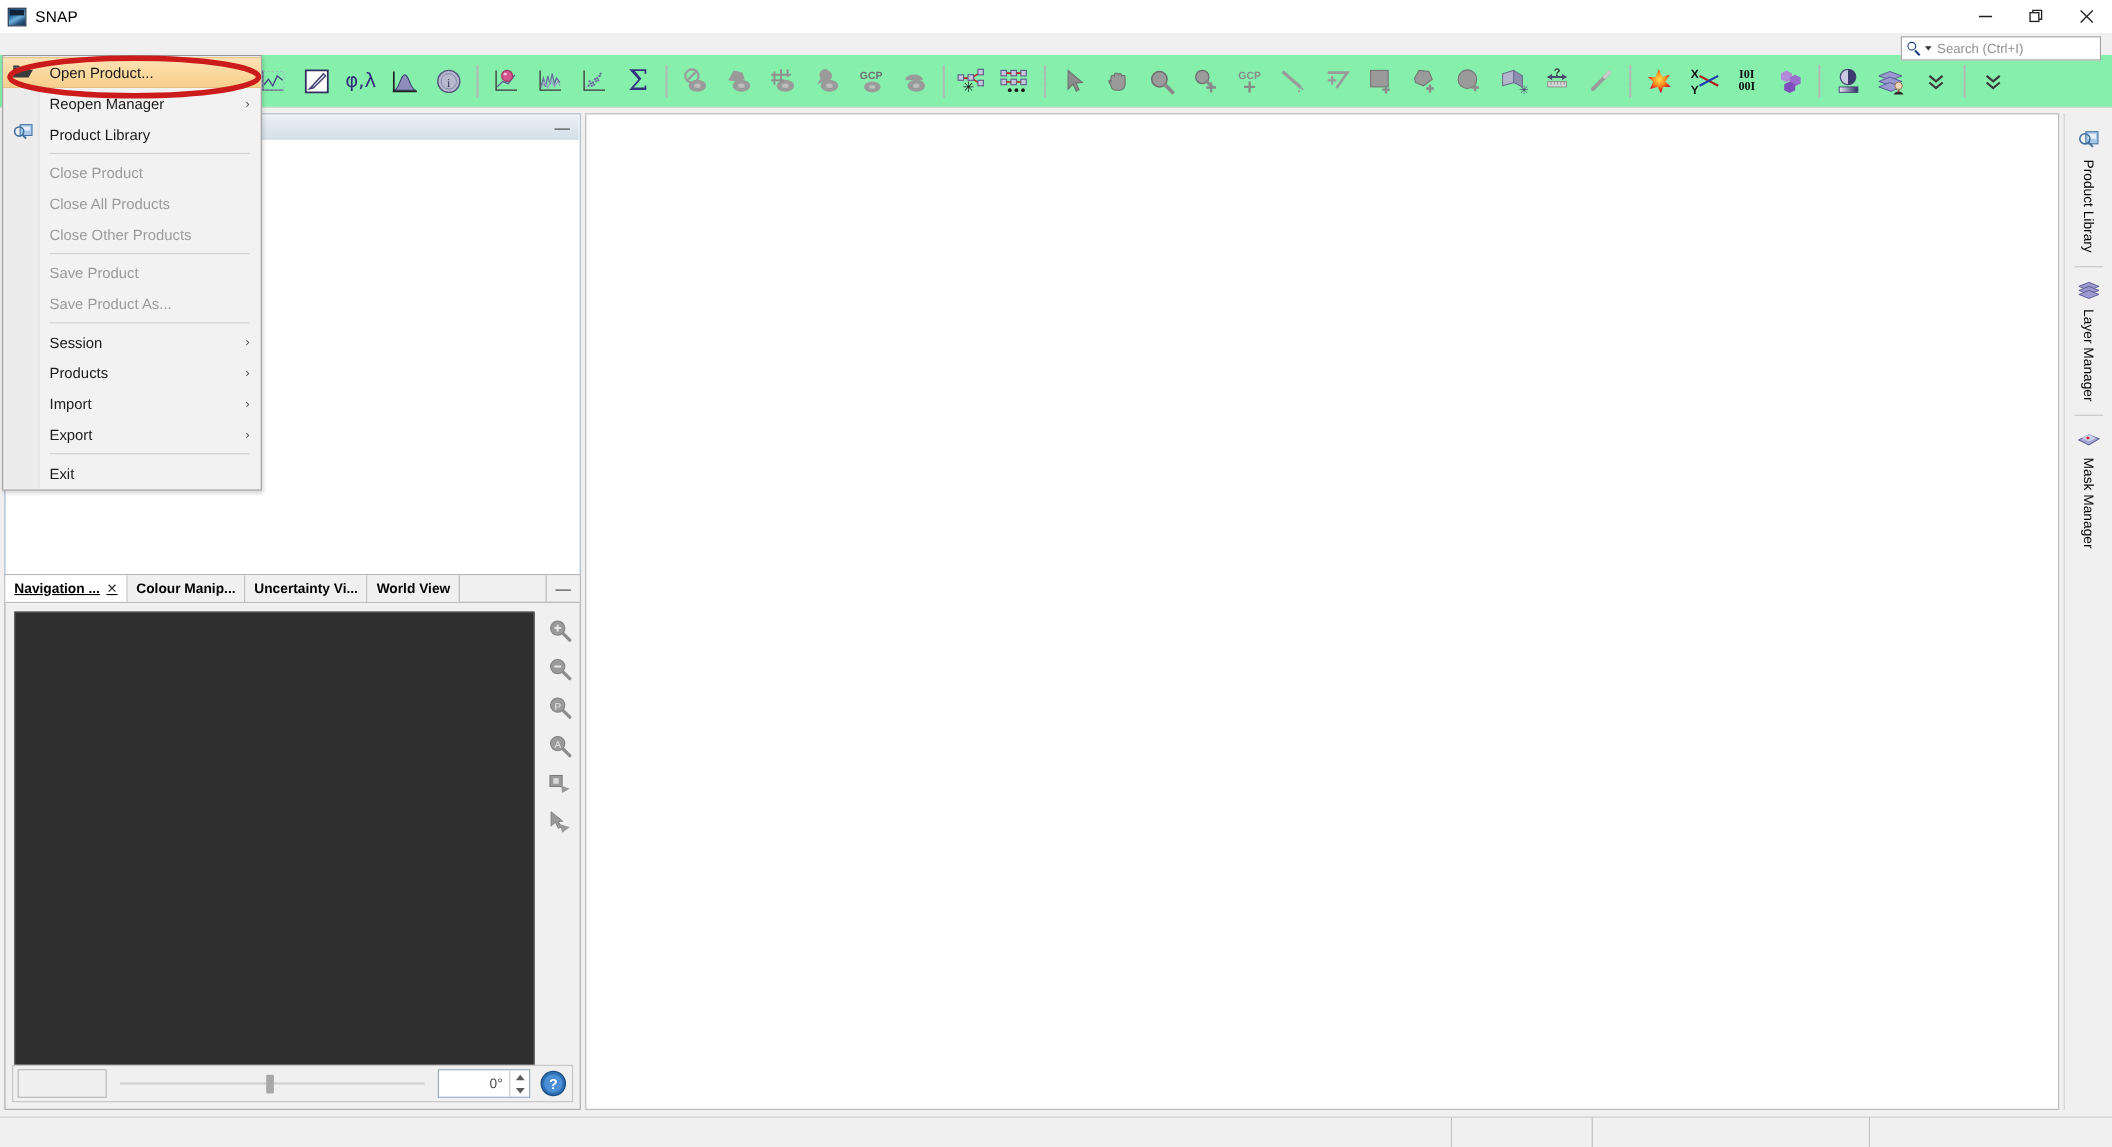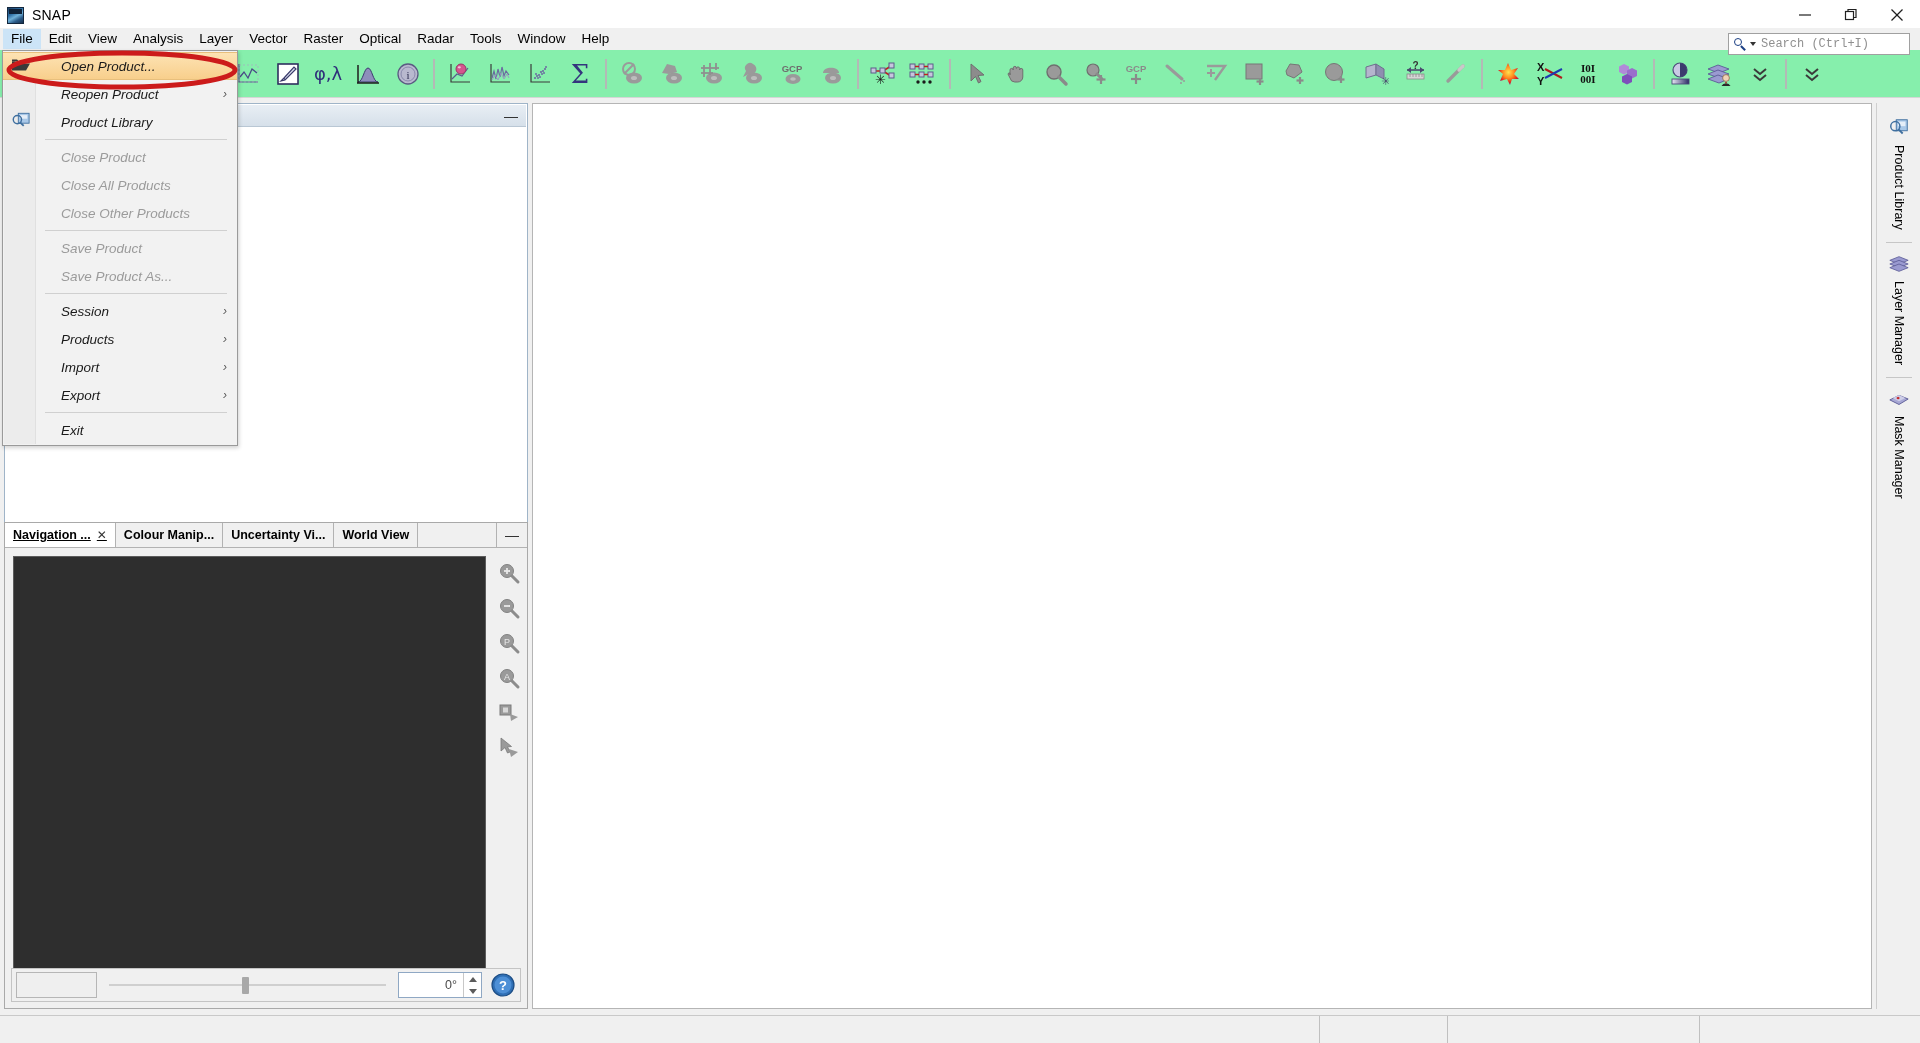--- a/index.html
+++ b/index.html
@@ -51,21 +51,21 @@
   #searchbox .mag .handle {
     position: absolute; left: 8px; top: 8px; width: 6px; height: 1.8px;
     background: #1b3f84; transform: rotate(45deg); transform-origin: left center;
   }
   #searchbox .caret {
     width: 0; height: 0; border-left: 3.5px solid transparent; border-right: 3.5px solid transparent;
     border-top: 4px solid #333; margin-right: 5px; flex: none;
   }
   #search-input {
     border: 0; outline: none; font-size: 12px; color: #8b5cf6;
-    font-family: Liberation Mono, monospace; background: transparent; width: 150px;
+    font-family: Liberation Sans, sans-serif; background: transparent; width: 150px;
   }
   #search-input::placeholder { color: #8f8f8f; }
 
   
   #menubar {
     position: absolute; left: 0; top: 28px; width: 1920px; height: 22px;
     background: #f0f0f0; display: flex; align-items: center; padding-left: 3px;
   }
   .menu-item {
     font-size: 13.5px; color: #000; padding: 3px 8px 3px 8px; line-height: 14px;
@@ -209,23 +209,22 @@
     background: #f2f2f2; border: 1px solid #9a9a9a; z-index: 50;
     box-shadow: 1px 2px 4px rgba(0,0,0,.18);
     padding: 1px 0;
   }
   #file-menu .gutter {
     position: absolute; left: 1px; top: 1px; bottom: 1px; width: 32px;
     background: #ececec; border-right: 1px solid #e0e0e0;
   }
   .mrow {
     position: relative; display: flex; align-items: center; height: 28px;
-    padding-left: 58px; padding-right: 10px; font-size: 13.5px; color: #1a1a1a;
+    padding-left: 42px; padding-right: 10px; font-size: 13.5px; color: #1a1a1a;
     z-index: 2;
-    font-style: italic;
   }
   .mrow.disabled { color: #9b9b9b; }
   .mrow.highlight {
     background: linear-gradient(#fde3b4, #f8cf8c);
     border-top: 1px solid #e8bf7c; border-bottom: 1px solid #e8bf7c;
   }
   .mrow .sub {
     position: absolute; right: 10px; top: 50%; transform: translateY(-50%);
     font-size: 12px; color: #555;
   }
@@ -268,34 +267,20 @@
 
   <div id="searchbox">
     <div class="mag">
       <div class="glass"></div>
         <div class="handle"></div>
     </div>
     <div class="caret"></div>
     <input id="search-input" value="" placeholder="Search (Ctrl+I)" style="">
   </div>
 
-  <div id="menubar">
-    <div class="menu-item open">File</div>
-    <div class="menu-item">Edit</div>
-    <div class="menu-item">View</div>
-    <div class="menu-item">Analysis</div>
-    <div class="menu-item">Layer</div>
-    <div class="menu-item">Vector</div>
-    <div class="menu-item">Raster</div>
-    <div class="menu-item">Optical</div>
-    <div class="menu-item">Radar</div>
-    <div class="menu-item">Tools</div>
-    <div class="menu-item">Window</div>
-    <div class="menu-item">Help</div>
-  </div>
 
   <div id="toolbar">
 
     <div class="tbtn">
       <svg width="26" height="26" viewBox="0 0 26 26">
         <path d="M3 9 L3 20 L20 20 L23 11 L8 11 L6 9 Z" fill="#e6d5ab" stroke="#8d7c56" stroke-width="1"></path>
         <path d="M3 9 L3 7 L9 7 L11 9 Z" fill="#d8c698" stroke="#8d7c56" stroke-width="1"></path>
         <path d="M16 13 l0 6 l-3 0 l5 5 l5 -5 l-3 0 l0 -6 z" fill="#3dbb3d" stroke="#1d7d1d" stroke-width="1"></path>
       </svg>
     </div>
@@ -814,21 +799,21 @@
       <span class="micon">
         <svg width="20" height="16" viewBox="0 0 20 16">
           <path d="M1 5 L1 14 L15 14 L19 7 L6 7 L4 5 Z" fill="#3a3a3a"></path>
           <path d="M1 5 L1 3 L6 3 L8 5 Z" fill="#3a3a3a"></path>
         </svg>
       </span>
       <span>Open Product...</span>
     </div>
 
     <div class="mrow">
-      <span>Reopen Product</span>
+      <span>Reopen Manager</span>
       <span class="sub">›</span>
     </div>
 
     <div class="mrow">
       <span class="micon">
         <svg width="20" height="18" viewBox="0 0 22 20">
           <rect x="8" y="2" width="12" height="11" fill="#a9c8e8" stroke="#3f6f9f" stroke-width="1"></rect>
           <rect x="10" y="4" width="8" height="4" fill="#e5eef8"></rect>
           <circle cx="7" cy="9" r="4.6" fill="none" stroke="#3f6f9f" stroke-width="1.6"></circle>
           <line x1="10.3" y1="12.3" x2="14" y2="16" stroke="#3f6f9f" stroke-width="2"></line>

